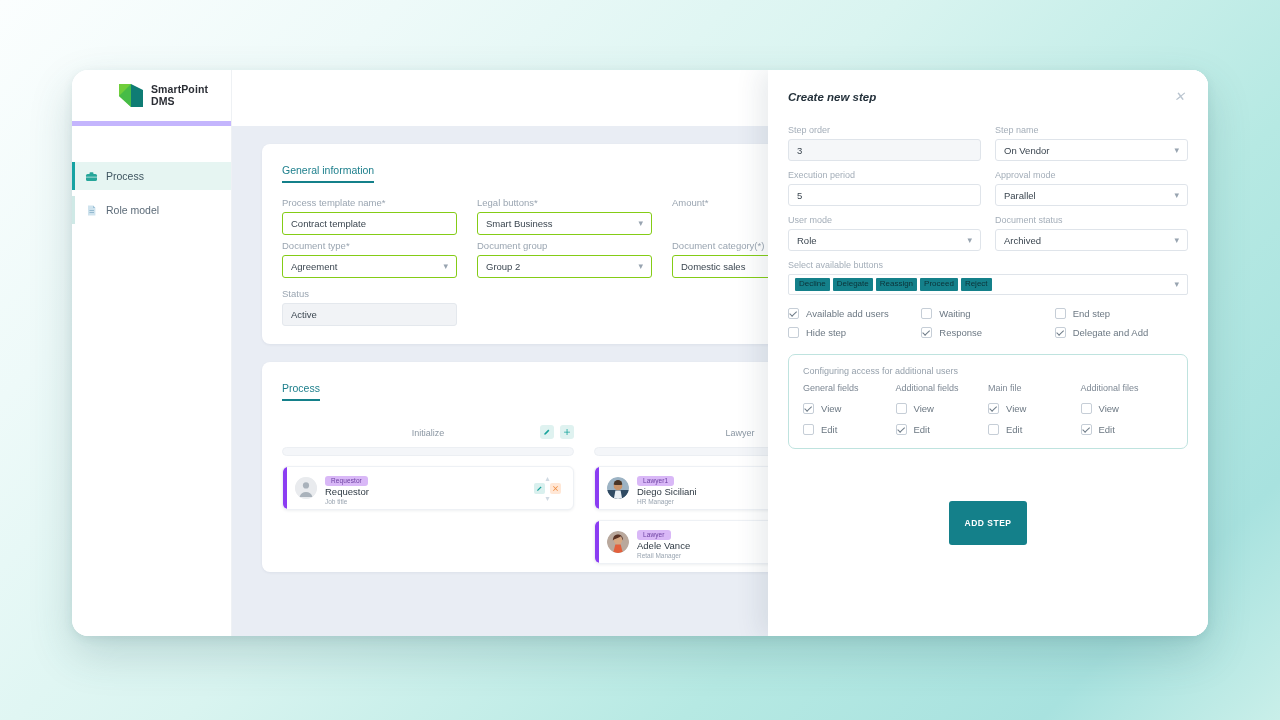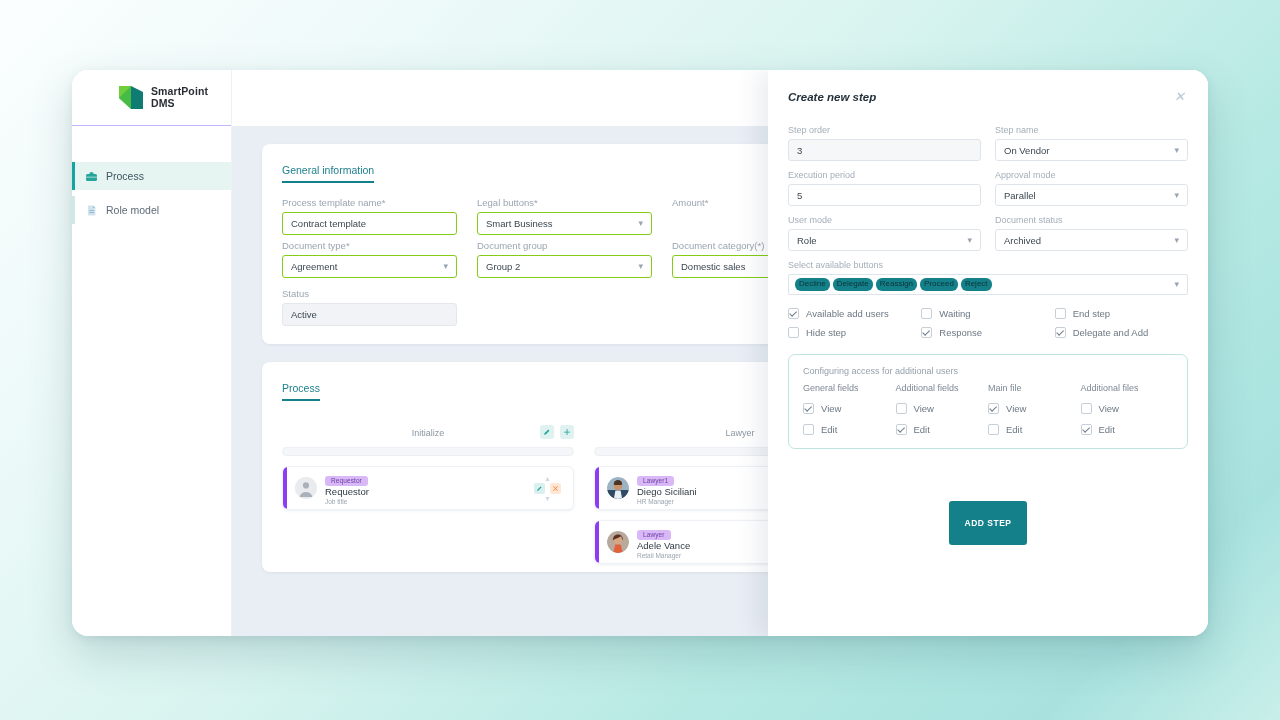--- a/index.html
+++ b/index.html
@@ -24,21 +24,21 @@
   
   .sidebar {
     width: 160px; min-width: 160px;
     background: #ffffff;
     border-right: 1px solid #eef1f4;
     display: flex; flex-direction: column;
   }
   .logo-block {
     height: 56px; display: flex; align-items: center;
     padding-left: 46px; gap: 7px;
-    border-bottom: 1px solid #c4b5fd;
+    border-bottom: 5px solid #c4b5fd;
   }
   .logo-mark { width: 26px; height: 27px; flex: 0 0 auto; }
   .logo-text { line-height: 1.08; }
   .logo-text .l1, .logo-text .l2 {
     display: block; font-size: 10.5px; font-weight: bold; color: #2a2d34; letter-spacing: .1px;
   }
   .nav { padding-top: 36px; }
   .nav-item {
     height: 28px; display: flex; align-items: center; gap: 8px;
     padding-left: 10px; font-size: 10.5px; color: #5c6b78;
@@ -164,21 +164,21 @@
   }
   .d-box.fill { background: #f5f7f9; }
   .full { grid-column: 1 / -1; }
   .chips-box {
     height: 21px; border: 1px solid #dfe4ea; border-radius: 2px;
     display: flex; align-items: center; padding: 0 6px; gap: 3px;
     justify-content: flex-start; position: relative;
   }
   .chip {
     background: #14808a; color: #0c3238; font-size: 8px;
-    padding: 2px 4px 2.5px; border-radius: 6px; line-height: 1;
+    padding: 2px 4px 2.5px; border-radius: 1px; line-height: 1;
   }
   .chips-box .chev { position: absolute; right: 8px; }
   .cbs { margin-top: 13px; display: grid; grid-template-columns: 1fr 1fr 1fr; gap: 8px 0; }
   .cb { display: flex; align-items: center; gap: 7px; font-size: 9.5px; color: #6c7883; }
   .box {
     width: 11px; height: 11px; border: 1px solid #c6ced7; border-radius: 2px;
     flex: 0 0 auto; display: flex; align-items: center; justify-content: center;
     background: #fff;
   }
   .box.on::after {

